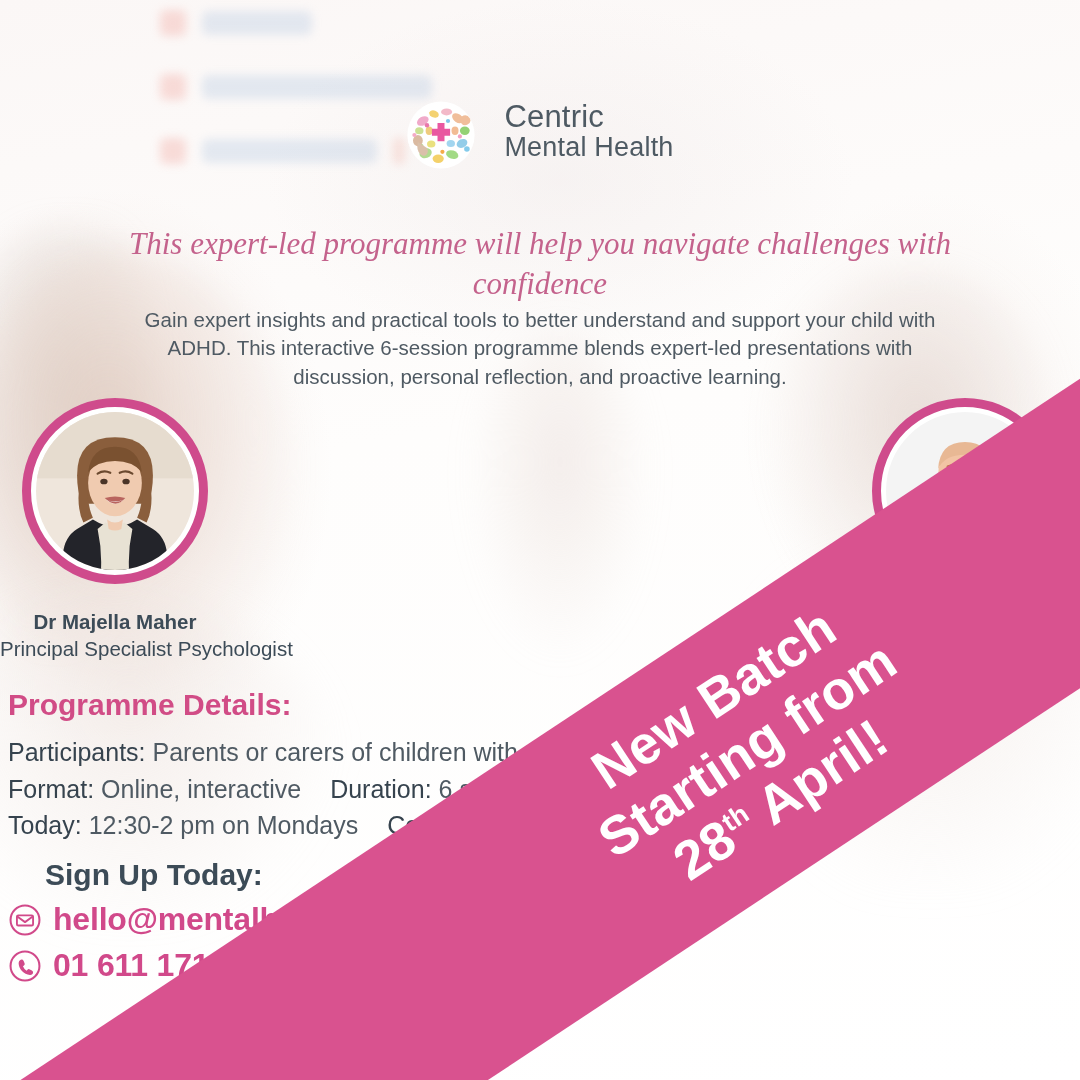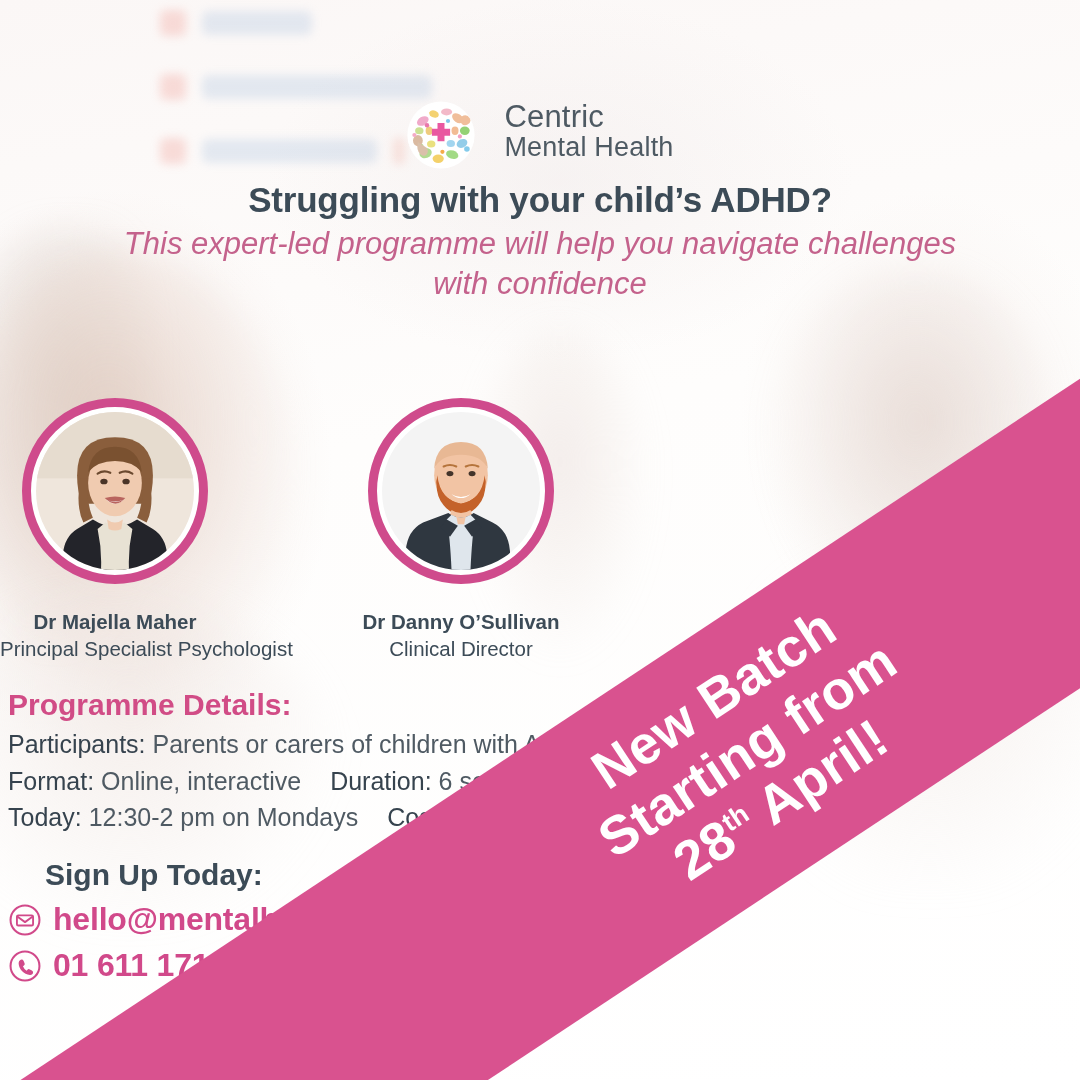--- a/index.html
+++ b/index.html
@@ -97,31 +97,32 @@
     position: absolute; left: 60px; right: 60px; top: 180px;
     text-align: center;
     font-size: 35px; font-weight: bold; color: #3c4b57;
     letter-spacing: -0.2px;
   }
   .subhead {
     position: absolute; left: 110px; right: 110px; top: 224px;
     text-align: center;
     font-size: 31px; font-style: italic; color: #c4628c;
     line-height: 1.28;
+    font-family: Liberation Serif, serif;
   }
   .bodytext {
     position: absolute; left: 118px; right: 118px; top: 306px;
     text-align: center;
     font-size: 20.5px; color: #4f5a63; line-height: 1.38;
   }
 
   
   .presenters {
     position: absolute; left: 0; right: 0; top: 398px;
-    display: flex; justify-content: flex-start; gap: 116px;
+    display: flex; justify-content: space-between; gap: 116px;
   }
   .presenter { width: 230px; text-align: center; }
   .avatar-ring {
     width: 186px; height: 186px; margin: 0 auto;
     border-radius: 50%;
     border: 9px solid #cf4b8c;
     padding: 5px;
     background: #ffffff;
     box-sizing: border-box;
     position: relative;
@@ -138,21 +139,21 @@
   }
   .presenter-role {
     font-size: 20.5px; font-weight: normal; color: #3c4b57; line-height: 1.33;
     white-space: nowrap;
   }
 
   
   .details { position: absolute; left: 8px; top: 688px; }
   .details-title {
     font-size: 30px; font-weight: bold; color: #d14c86;
-    margin-bottom: 4px;
+    margin-bottom: 12px;
   }
   .det-row { font-size: 25px; color: #4f5a63; line-height: 1.46; white-space: nowrap; }
   .det-row b { color: #36434e; font-weight: normal; }
   .det-row .col2 { display: inline-block; margin-left: 22px; }
 
   
   .signup { position: absolute; left: 8px; top: 858px; }
   .signup-title { font-size: 30px; font-weight: bold; color: #3c4b57; margin-left: 37px; }
   .contact-line {
     display: flex; align-items: center; gap: 11px; margin-top: 9px;
@@ -246,22 +247,22 @@
         <circle cx="87" cy="70" r="4" fill="#7fc9ea"></circle>
         <circle cx="12" cy="50" r="3" fill="#f4a6c4"></circle>
       </g>
     </svg>
     <div class="logo-text">
       <div class="l1">Centric</div>
       <div class="l2">Mental Health</div>
     </div>
   </div>
 
-  <div class="headline">Struggling with your child’s ADHD?</div>
   <div class="subhead">This expert-led programme will help you navigate challenges with confidence</div>
+  <div class="bodytext">Gain expert insights and practical tools to better understand and support your child with ADHD. This interactive 6-session programme blends expert-led presentations with discussion, personal reflection, and proactive learning.</div>
 
   <div class="presenters">
 
     <div class="presenter">
       <div class="avatar-ring">
         <div class="avatar-photo">
           <svg viewBox="0 0 100 100" preserveAspectRatio="xMidYMid slice">
             <rect width="100" height="100" fill="#efe6dc"></rect>
             <rect x="0" y="0" width="100" height="42" fill="#e6dccf"></rect>
             <path d="M26 40 q0 -24 24 -24 q24 0 24 24 q0 10 -3 18 H29 q-3 -8 -3 -18z" fill="#8a5e3c"></path>

